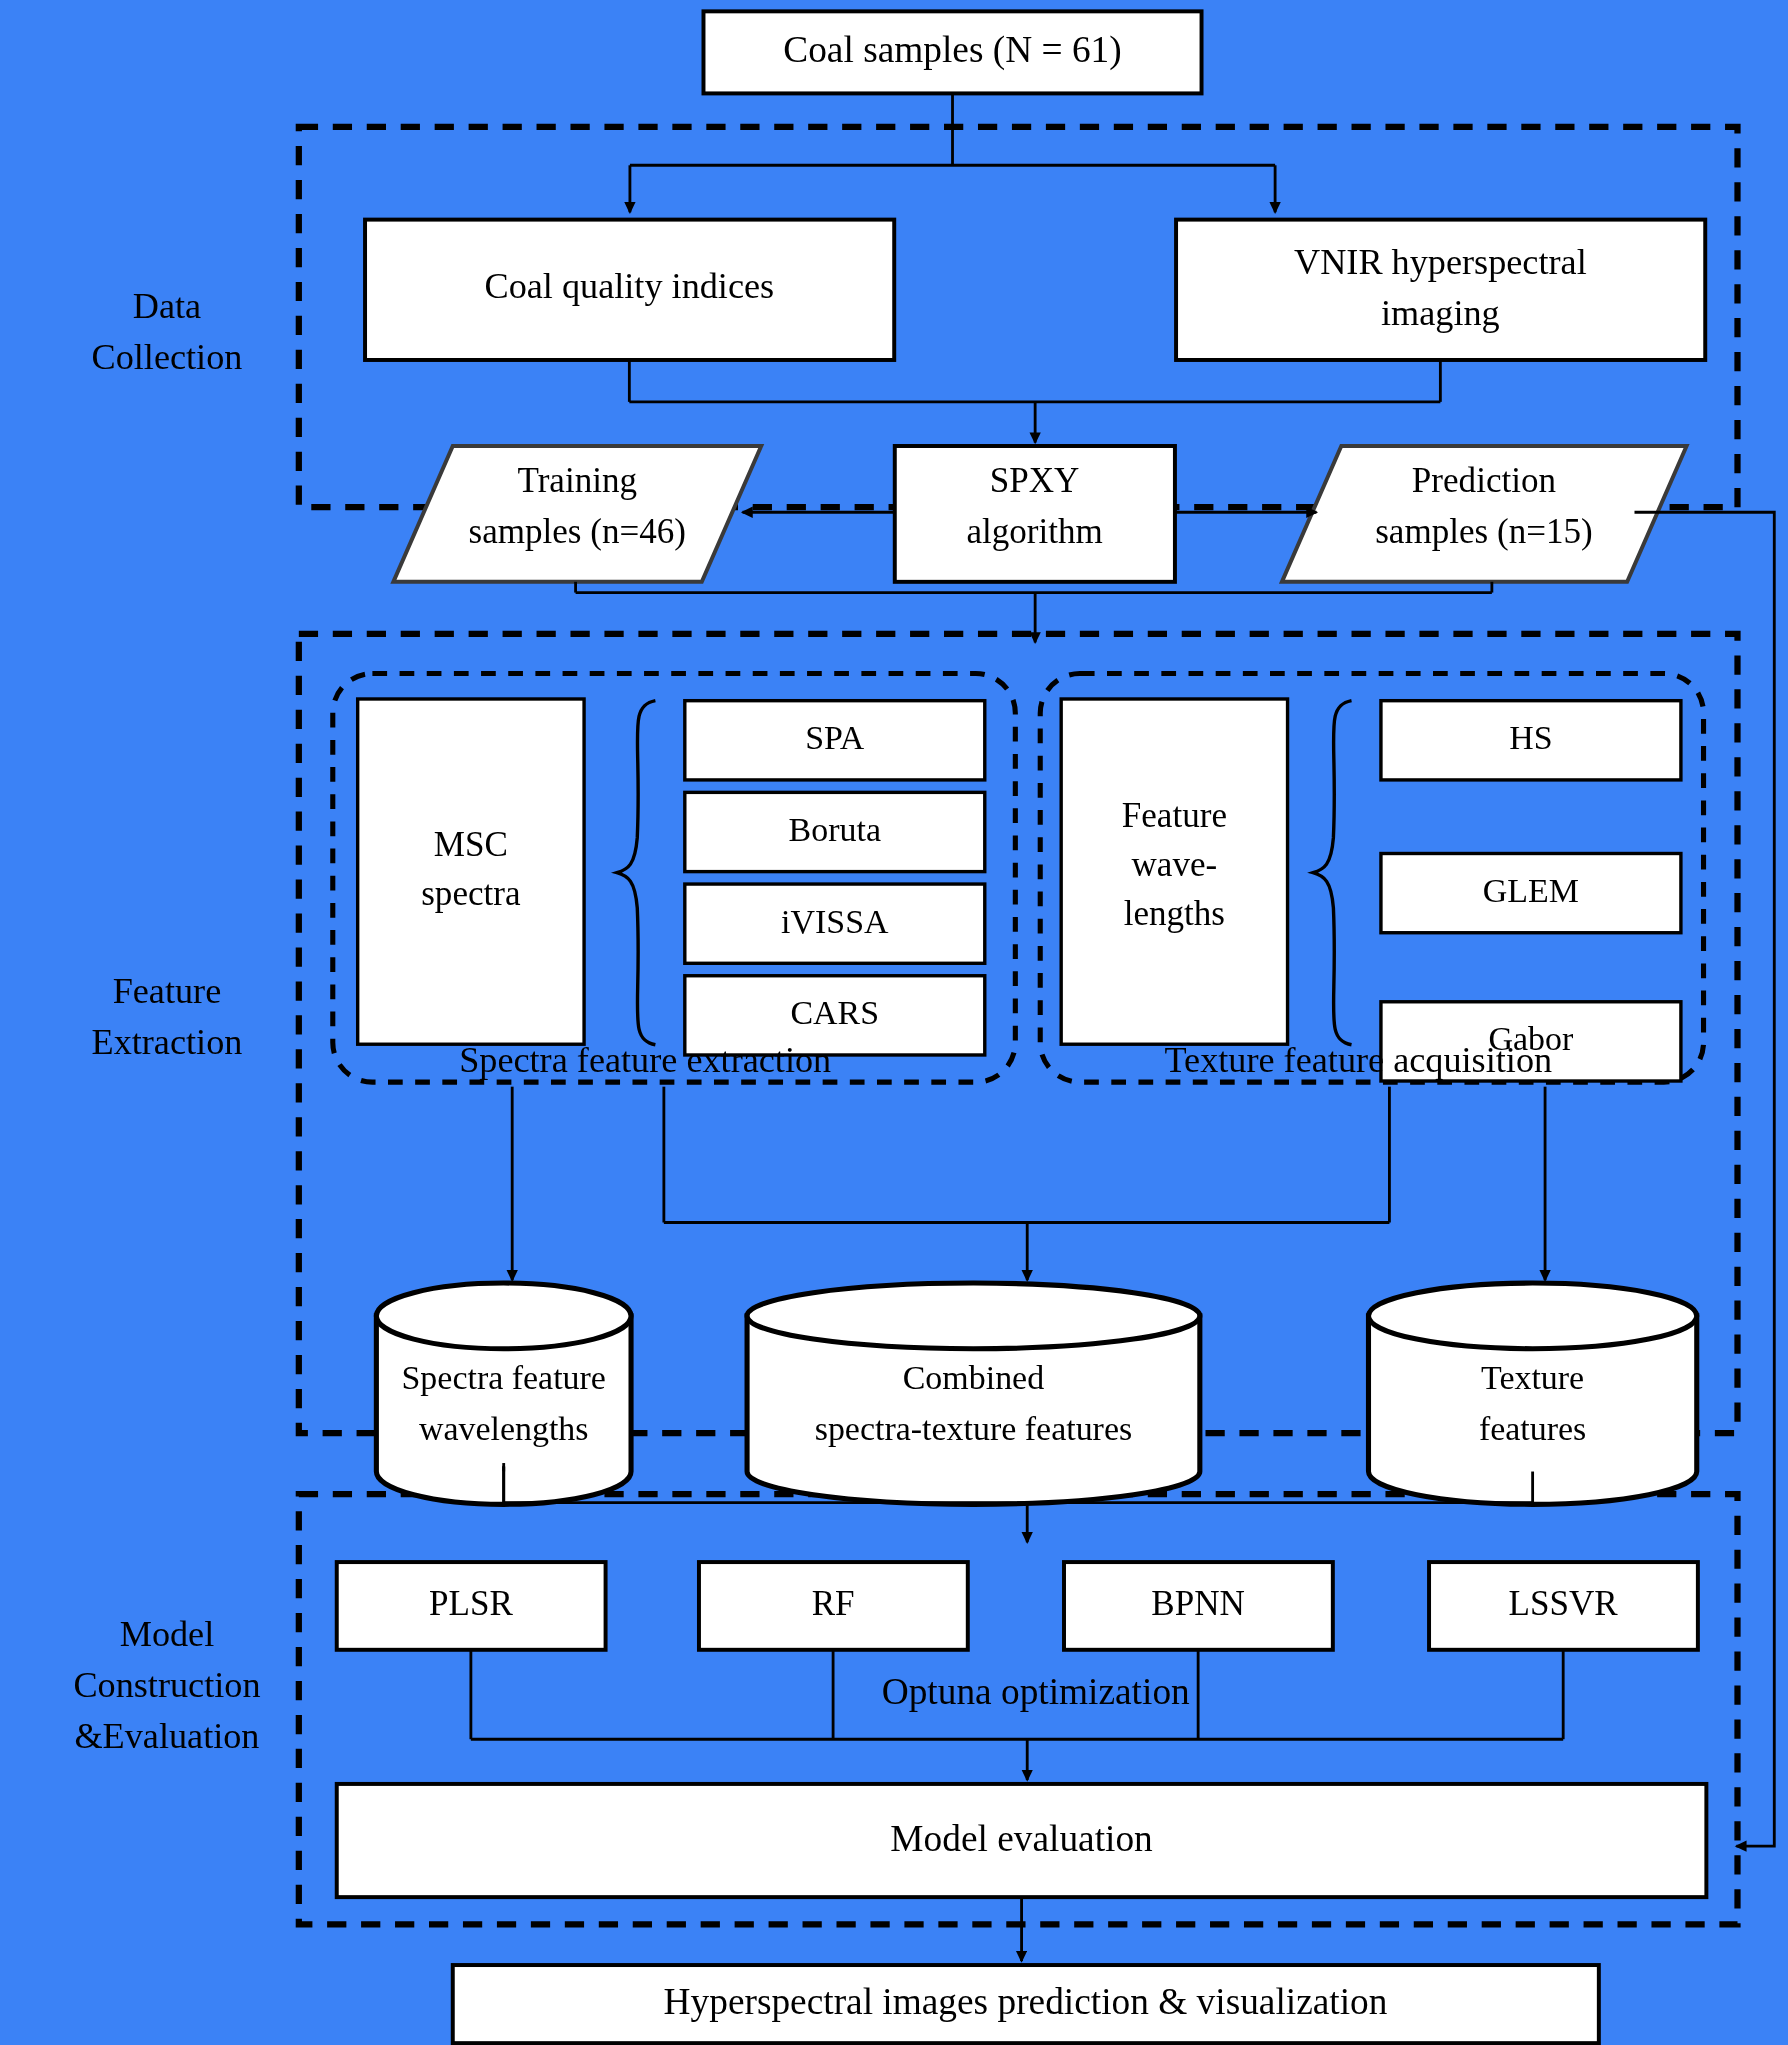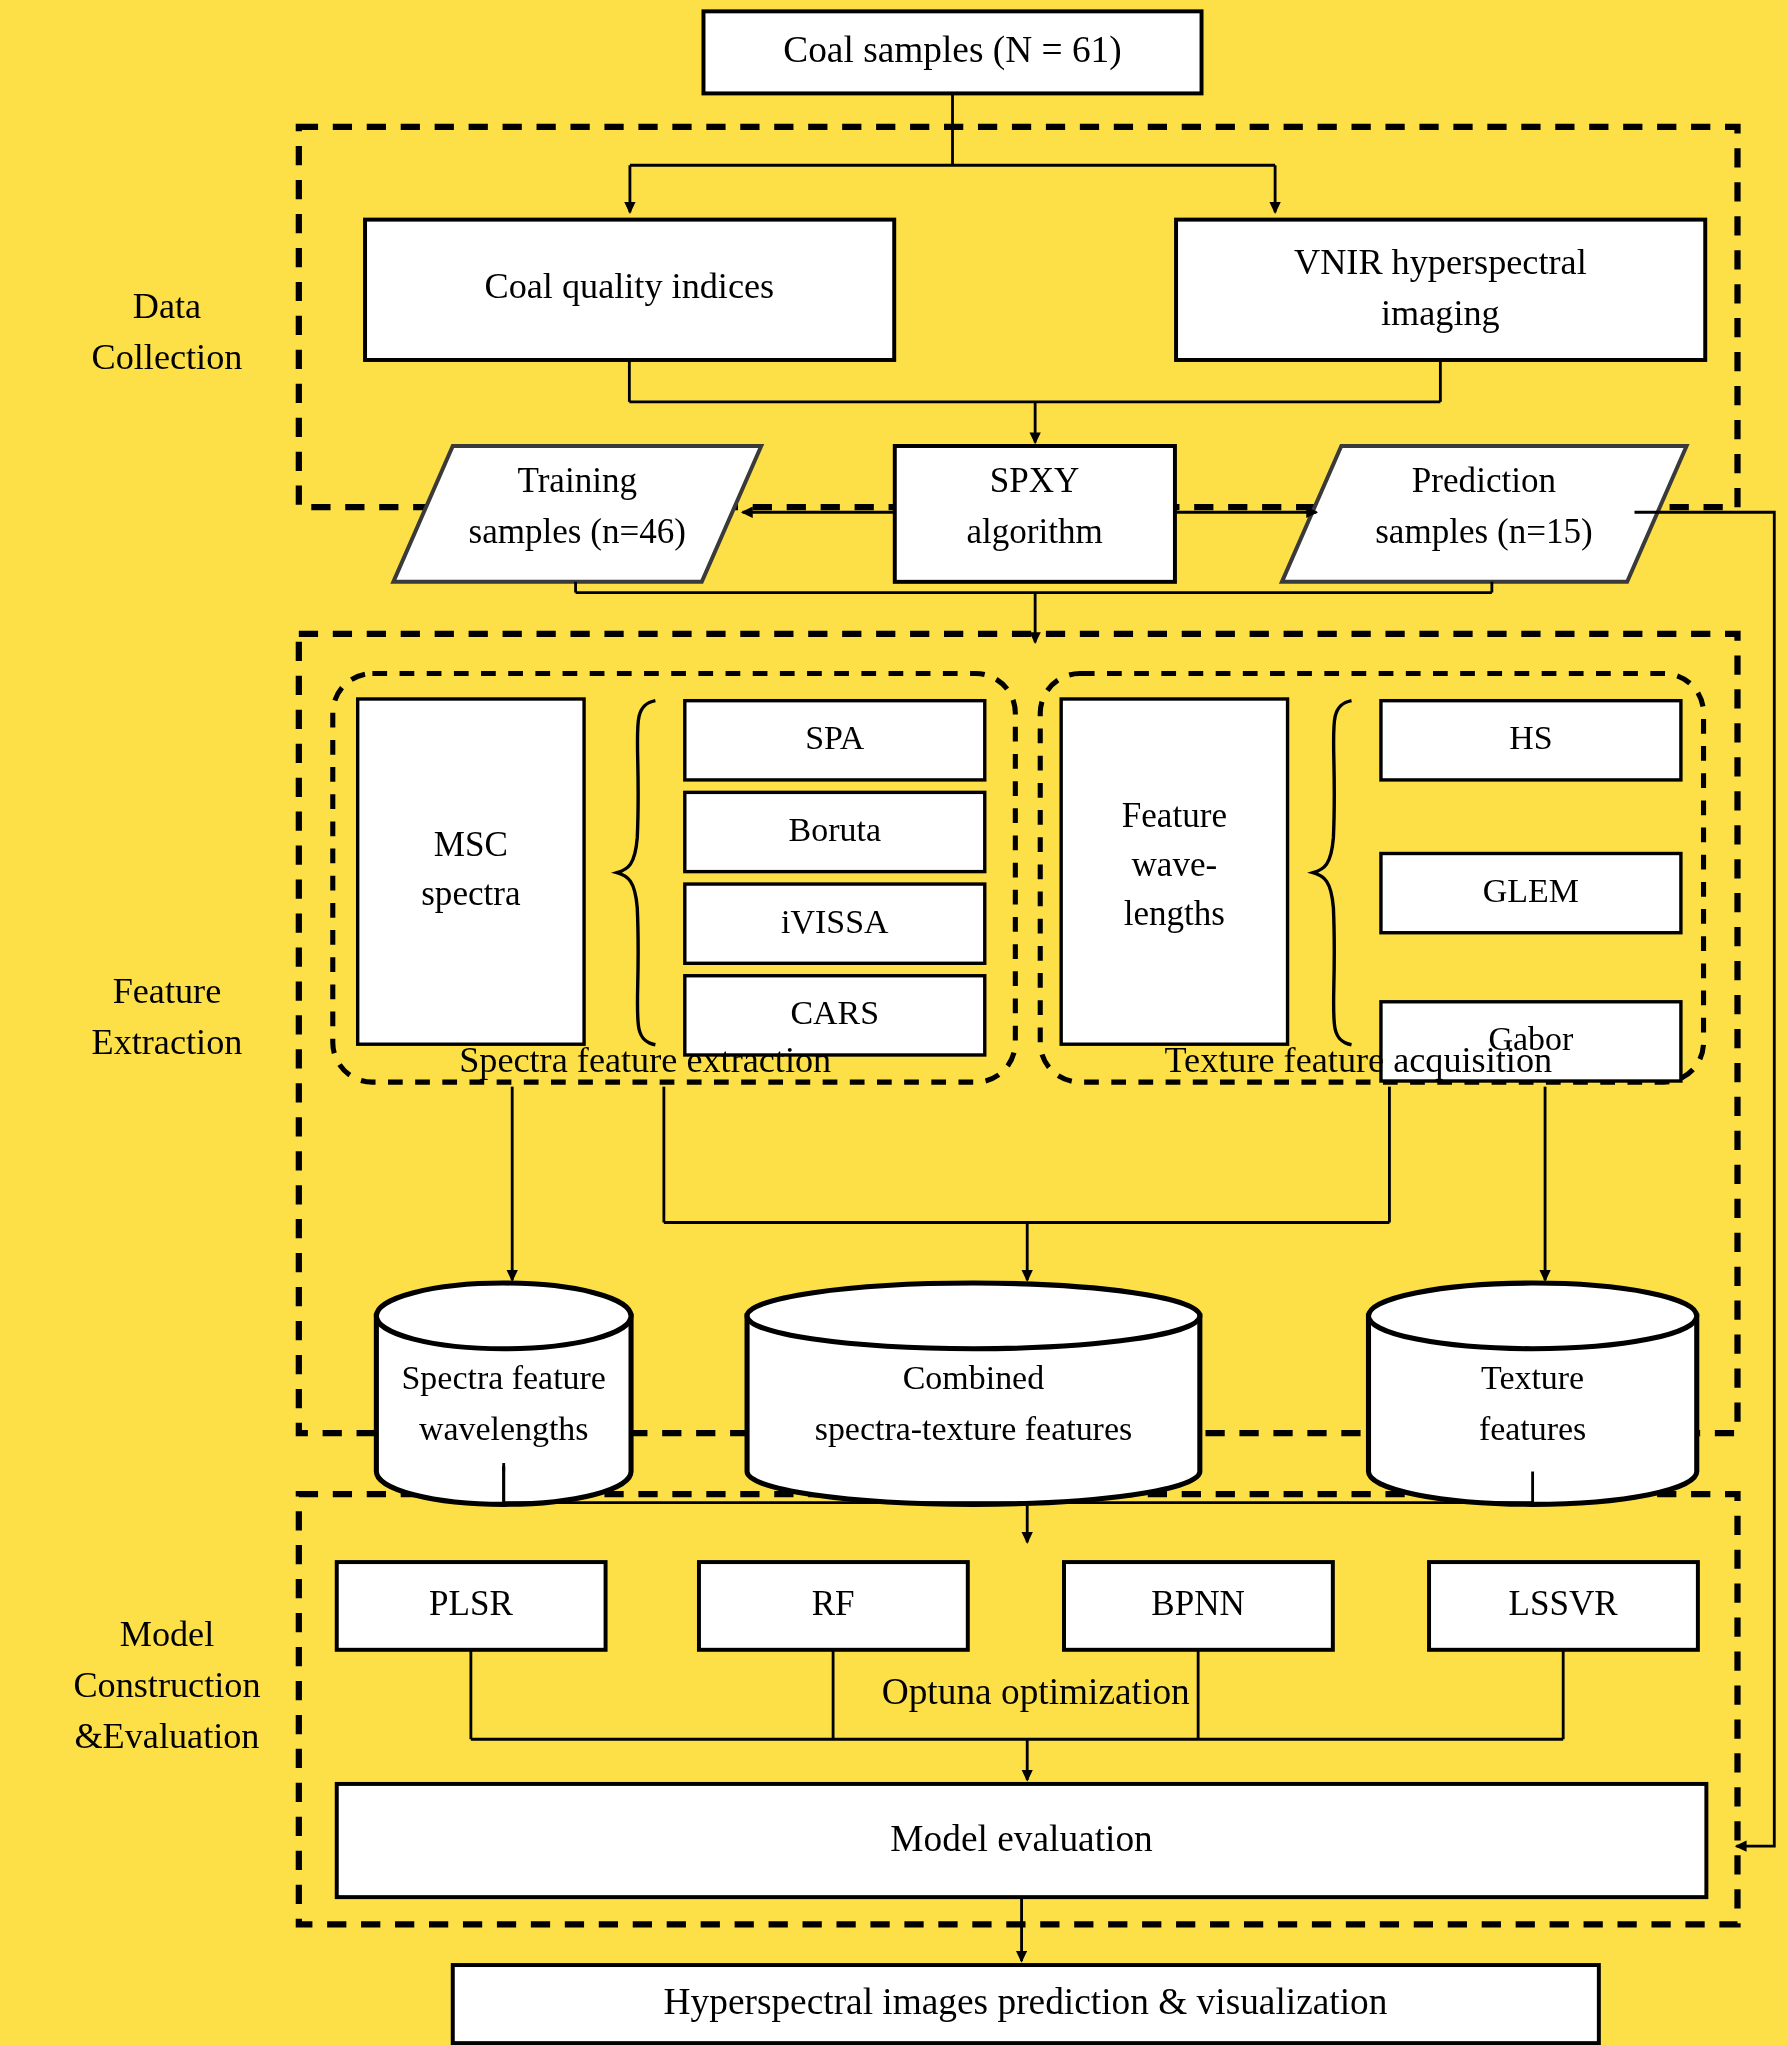--- a/index.html
+++ b/index.html
@@ -1,18 +1,18 @@
 <!DOCTYPE html>
 <html style="font-size:9px"><head>
 <meta charset="utf-8">
 <style>
   html,body{margin:0;padding:0;background:#ffffff;}
   body{width:1789px;height:2046px;overflow:hidden;
        font-family:"Liberation Serif","DejaVu Serif",serif;}
-  #stage{position:relative;width:1789px;height:2046px;background:#fde047;}
+  #stage{position:relative;width:1789px;height:2046px;background:#3b82f6;}
   svg{position:absolute;left:0;top:0;width:1789px;height:2046px;}
   .lbl{font-family:"Liberation Serif","DejaVu Serif",serif;fill:#000;
        text-anchor:middle;dominant-baseline:middle;}
   .t60{font-size:60px;}
   .t62{font-size:62px;}
   .t64{font-size:64px;}
   .t66{font-size:66px;}
   .box{fill:#ffffff;stroke:#000000;stroke-width:7;}
   .boxthin{fill:#ffffff;stroke:#000000;stroke-width:6;}
   .para{fill:#ffffff;stroke:#3a3a3a;stroke-width:7;}

